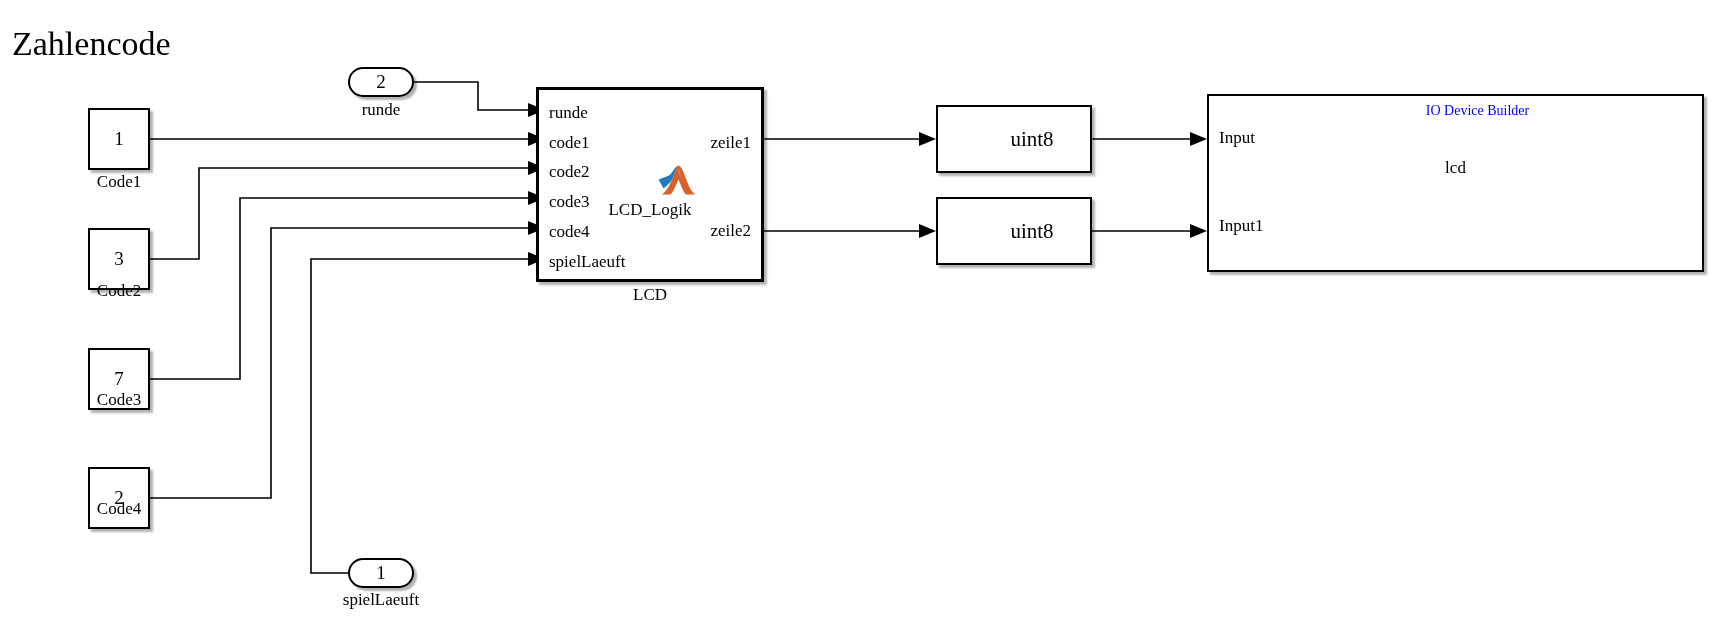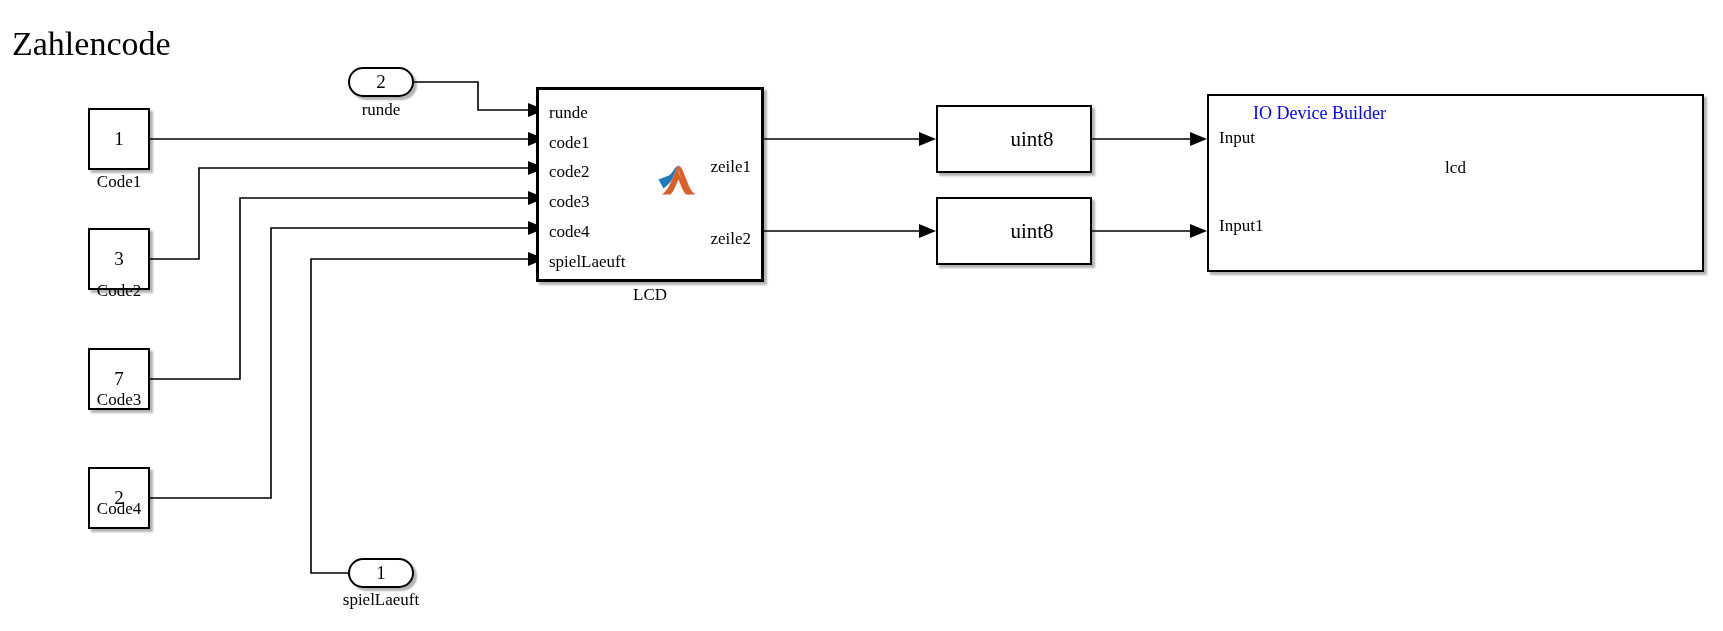--- a/index.html
+++ b/index.html
@@ -115,21 +115,22 @@
 
   
   .io-block {
     border-width: 2px;
   }
   .io-title {
     position: absolute;
     left: 0;
     right: 0;
     top: 7px;
-    font-size: 18px;
+    text-align: center;
+    font-size: 14px;
     color: #0000ff;
     white-space: nowrap;
     padding-left: 44px;
   }
   .io-center {
     position: absolute;
     left: 0;
     right: 0;
     top: 62px;
     text-align: center;
@@ -222,31 +223,32 @@
 
   <div class="block subsystem" style="left:536px; top:87px; width:228px; height:195px;">
 
     <div class="port-label in" style="top:14px;">runde</div>
     <div class="port-label in" style="top:44px;">code1</div>
     <div class="port-label in" style="top:73px;">code2</div>
     <div class="port-label in" style="top:103px;">code3</div>
     <div class="port-label in" style="top:133px;">code4</div>
     <div class="port-label in" style="top:163px;">spielLaeuft</div>
 
-    <div class="port-label out" style="top:44px;margin-top:24px;">zeile1</div>
-    <div class="port-label out" style="top:140px;">zeile2</div>
+    <div class="port-label out" style="top:44px;">zeile1</div>
+    <div class="port-label out" style="top:132px;">zeile2</div>
 
     <span class="matlab-logo" style="left:118px; top:74px;">
       <svg viewBox="0 0 40 32" xmlns="http://www.w3.org/2000/svg">
         <path d="M1.5 15.5 L12 11.5 C15.5 9.5 17.5 2.5 21.5 1.5 C18.5 5.5 17.5 11 15 15.5 C12.5 20 9 22 6.5 24.5 Z" fill="#1f7bbf"></path>
         <path d="M21.5 1.5 C25 2.5 27 9.5 29.5 16 C32 22.5 34 27.5 38.5 30.5 L29 30.5 C25.5 27 23.5 20 21.5 15.5 C19.5 20 17.5 26 13.5 30.5 L5 30.5 C10.5 26.5 13 20 15 15.5 C17.5 10.5 18.5 5 21.5 1.5 Z" fill="#d8602a"></path>
         <path d="M21.5 4 C22.5 7.5 23.5 12 24.5 16 C23.5 14 22.5 11 21.5 8.5 Z" fill="#f2a07a" opacity="0.75"></path>
       </svg>
     </span>
 
+    <div class="mask-name" style="top:110px;">LCD_Logik</div>
   </div>
   <div class="block-label" style="left:570px; top:285px; width:160px;">LCD</div>
 
   <div class="block convert-block" style="left:936px; top:105px; width:156px; height:68px;">
     <span>uint8</span>
   </div>
 
   <div class="block convert-block" style="left:936px; top:197px; width:156px; height:68px;">
     <span>uint8</span>
   </div>

